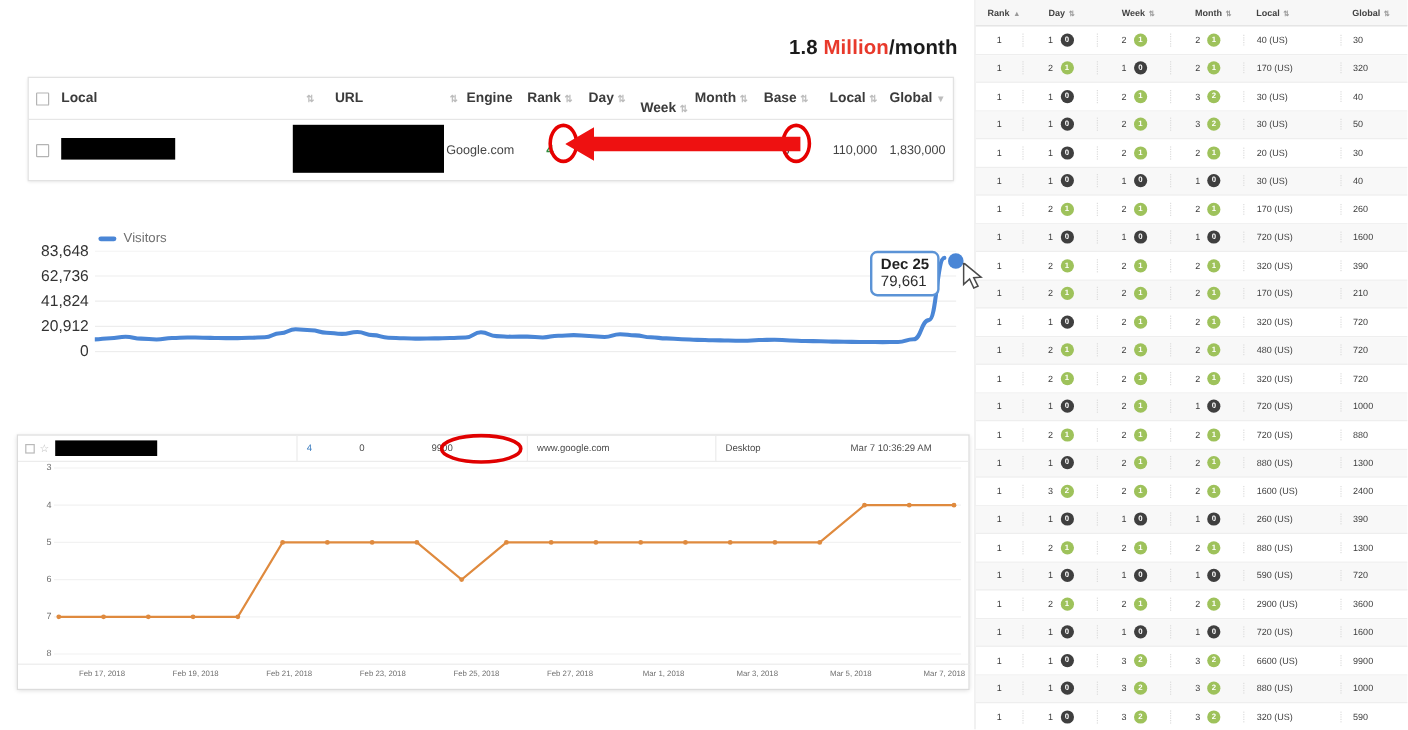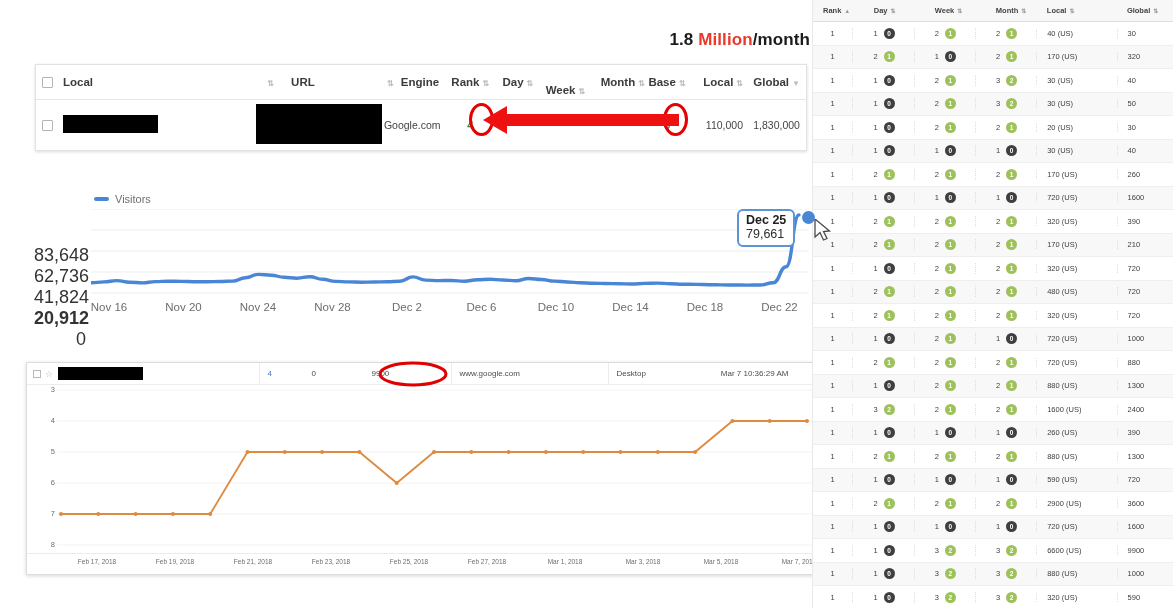--- a/index.html
+++ b/index.html
@@ -7,21 +7,21 @@
   html, body {
     margin: 0; padding: 0;
     width: 1173px; height: 608px;
     background: #ffffff;
     font-family: "Liberation Sans", sans-serif;
     overflow: hidden;
   }
   #root { position: relative; width: 1173px; height: 608px; }
 
   
-  #left-col { position: absolute; left: 16px; top: 0; width: 812px; height: 464px; padding-left: 16px; }
+  #left-col { position: absolute; left: 4px; top: 0; width: 812px; height: 464px; padding-left: 16px; }
 
   
   .headline {
     position: absolute; right: 18px; top: 30px;
     font-size: 17px; font-weight: bold; color: #1b1b1b;
     letter-spacing: .1px; white-space: nowrap;
   }
   .headline .accent { color: #e8392b; }
 
   
@@ -44,21 +44,21 @@
   .cb {
     width: 11px; height: 11px; border: 1px solid #b4b4b4;
     background: #fff; border-radius: 1px; flex: none; margin-right: 10px;
   }
   .c-term  { width: 205px; }
   .c-url   { width: 122px; }
   .c-eng   { width: 62px; }
   .c-rank  { width: 52px; text-align: center; }
   .c-day   { width: 45px; text-align: center; }
   .c-week  { width: 52px; text-align: center; margin-top: 16px; }
-  .c-month { width: 55px; text-align: right; }
+  .c-month { width: 55px; text-align: left; }
   .c-base  { width: 45px; text-align: center; }
   .c-local { width: 55px; text-align: right; }
   .c-glob  { width: 58px; text-align: right; }
   .sortarrow { color: #bdbdbd; font-size: 8px; margin-left: 3px; }
   .redact { background: #000; display: inline-block; }
   .rk-val { color: #2e8b3d; font-weight: bold; font-size: 11px; }
   .bs-val { color: #444; font-size: 11px; }
 
   
   .ann-circle {
@@ -77,21 +77,21 @@
   .vg-controls .caret { font-size: 9px; margin-left: 4px; }
 
   .vg-wrap { position: absolute; left: 18px; top: 193px; width: 780px; height: 128px; }
   .vg-legend {
     position: absolute; left: 60px; top: 0;
     font-size: 11px; color: #6f6f6f; display: flex; align-items: center; gap: 6px;
   }
   .leg-line { width: 15px; height: 3.5px; background: #4a86d6; border-radius: 2px; }
   .vg-ylab {
     position: absolute; left: 0; width: 52px; text-align: right;
-    font-size: 18px; color: #333; margin-top: 44px;
+    font-size: 13px; color: #333;
   }
   .vg-plot { position: absolute; left: 57px; top: 16px; width: 718px; height: 85px; }
   .vg-xaxis {
     position: absolute; left: 57px; top: 105px; width: 718px; height: 20px;
     font-size: 11.5px; color: #6d6d6d;
   }
   .vg-xaxis span { position: absolute; transform: translateX(-50%); top: 3px; white-space: nowrap; }
 
   .tooltip {
     position: absolute; border: 2px solid #5b93d6; border-radius: 6px;
@@ -244,47 +244,35 @@
     <div class="vg-wrap">
       <div class="vg-legend">
         <span class="leg-line"></span>
         <span>Visitors</span>
       </div>
 
       <div id="vg-ylabels">
           <div class="vg-ylab" style="top: 8px;">83,648</div>
           <div class="vg-ylab" style="top: 29px;">62,736</div>
           <div class="vg-ylab" style="top: 50px;">41,824</div>
-          <div class="vg-ylab" style="top: 71px; font-weight: bold;">20,912</div>
+          <div class="vg-ylab" style="top: 71px;">20,912</div>
           <div class="vg-ylab" style="top: 92px;">0</div>
         </div>
 
       <div class="vg-plot">
         <svg id="vg-svg" width="718" height="85">
             <line x1="0" y1="0" x2="718" y2="0" stroke="#ededed" stroke-width="1"></line>
             <line x1="0" y1="21" x2="718" y2="21" stroke="#ededed" stroke-width="1"></line>
             <line x1="0" y1="42" x2="718" y2="42" stroke="#ededed" stroke-width="1"></line>
             <line x1="0" y1="63" x2="718" y2="63" stroke="#ededed" stroke-width="1"></line>
             <line x1="0" y1="84" x2="718" y2="84" stroke="#ededed" stroke-width="1"></line>
             <path d="M0.0,73.8 C6.4,73.8 6.4,72.9 12.9,72.9 C19.3,72.9 19.3,71.6 25.7,71.6 C32.2,71.6 32.2,73.2 38.6,73.2 C45.1,73.2 45.1,73.9 51.5,73.9 C57.9,73.9 57.9,72.6 64.4,72.6 C70.8,72.6 70.8,72.2 77.2,72.2 C83.7,72.2 83.7,72.4 90.1,72.4 C96.5,72.4 96.5,72.7 103.0,72.7 C109.4,72.7 109.4,72.8 115.9,72.8 C122.3,72.8 122.3,72.5 128.7,72.5 C135.2,72.5 135.2,72.1 141.6,72.1 C148.0,72.1 148.0,68.7 154.5,68.7 C160.9,68.7 160.9,65.4 167.3,65.4 C173.8,65.4 173.8,66.2 180.2,66.2 C186.7,66.2 186.7,68.3 193.1,68.3 C199.5,68.3 199.5,69.2 206.0,69.2 C212.4,69.2 212.4,67.7 218.8,67.7 C225.3,67.7 225.3,70.3 231.7,70.3 C238.1,70.3 238.1,72.4 244.6,72.4 C251.0,72.4 251.0,72.9 257.5,72.9 C263.9,72.9 263.9,73.2 270.3,73.2 C276.8,73.2 276.8,73.0 283.2,73.0 C289.6,73.0 289.6,72.7 296.1,72.7 C302.5,72.7 302.5,72.2 308.9,72.2 C315.4,72.2 315.4,67.9 321.8,67.9 C328.3,67.9 328.3,71.1 334.7,71.1 C341.1,71.1 341.1,71.6 347.6,71.6 C354.0,71.6 354.0,71.5 360.4,71.5 C366.9,71.5 366.9,72.2 373.3,72.2 C379.7,72.2 379.7,70.8 386.2,70.8 C392.6,70.8 392.6,70.3 399.1,70.3 C405.5,70.3 405.5,71.0 411.9,71.0 C418.4,71.0 418.4,71.8 424.8,71.8 C431.2,71.8 431.2,69.5 437.7,69.5 C444.1,69.5 444.1,70.5 450.5,70.5 C457.0,70.5 457.0,72.1 463.4,72.1 C469.9,72.1 469.9,73.0 476.3,73.0 C482.7,73.0 482.7,73.7 489.2,73.7 C495.6,73.7 495.6,74.2 502.0,74.2 C508.5,74.2 508.5,74.5 514.9,74.5 C521.3,74.5 521.3,74.8 527.8,74.8 C534.2,74.8 534.2,75.0 540.7,75.0 C547.1,75.0 547.1,74.4 553.5,74.4 C560.0,74.4 560.0,74.1 566.4,74.1 C572.8,74.1 572.8,74.7 579.3,74.7 C585.7,74.7 585.7,75.2 592.1,75.2 C598.6,75.2 598.6,75.4 605.0,75.4 C611.5,75.4 611.5,75.7 617.9,75.7 C624.3,75.7 624.3,75.9 630.8,75.9 C637.2,75.9 637.2,76.0 643.6,76.0 C650.1,76.0 650.1,76.1 656.5,76.1 C662.9,76.1 662.9,76.0 669.4,76.0 C675.8,76.0 675.8,73.7 682.3,73.7 C688.7,73.7 688.7,57.8 695.1,57.8 C701.6,57.8 701.6,5.9 708.0,5.9" fill="none" stroke="#4a86d6" stroke-width="3.4" stroke-linecap="round" stroke-linejoin="round"></path>
           </svg>
       </div>
 
-      <div class="vg-xaxis" id="vg-xaxis">
-          <span style="left: 18px;">Nov 16</span>
-          <span style="left: 92.5px;">Nov 20</span>
-          <span style="left: 167px;">Nov 24</span>
-          <span style="left: 241.5px;">Nov 28</span>
-          <span style="left: 316px;">Dec 2</span>
-          <span style="left: 390.5px;">Dec 6</span>
-          <span style="left: 465px;">Dec 10</span>
-          <span style="left: 539.5px;">Dec 14</span>
-          <span style="left: 614px;">Dec 18</span>
-          <span style="left: 688.5px;">Dec 22</span>
-        </div>
 
       <div class="tooltip" style="left:703px; top:16px;">
         <div class="tt-date">Dec 25</div>
         <div class="tt-val">79,661</div>
       </div>
       <div style="position:absolute; left:768px; top:18px; width:13px; height:13px; border-radius:50%; background:#4a86d6; z-index:7;"></div>
       <svg width="18" height="24" style="position:absolute; left:780px; top:26px; z-index:8;">
         <polygon points="1,0 1,18 6,13.5 9.5,21 13,19.5 9.5,12.5 15.5,12" fill="#ffffff" stroke="#4a4a4a" stroke-width="1.3"></polygon>
       </svg>
     </div>

